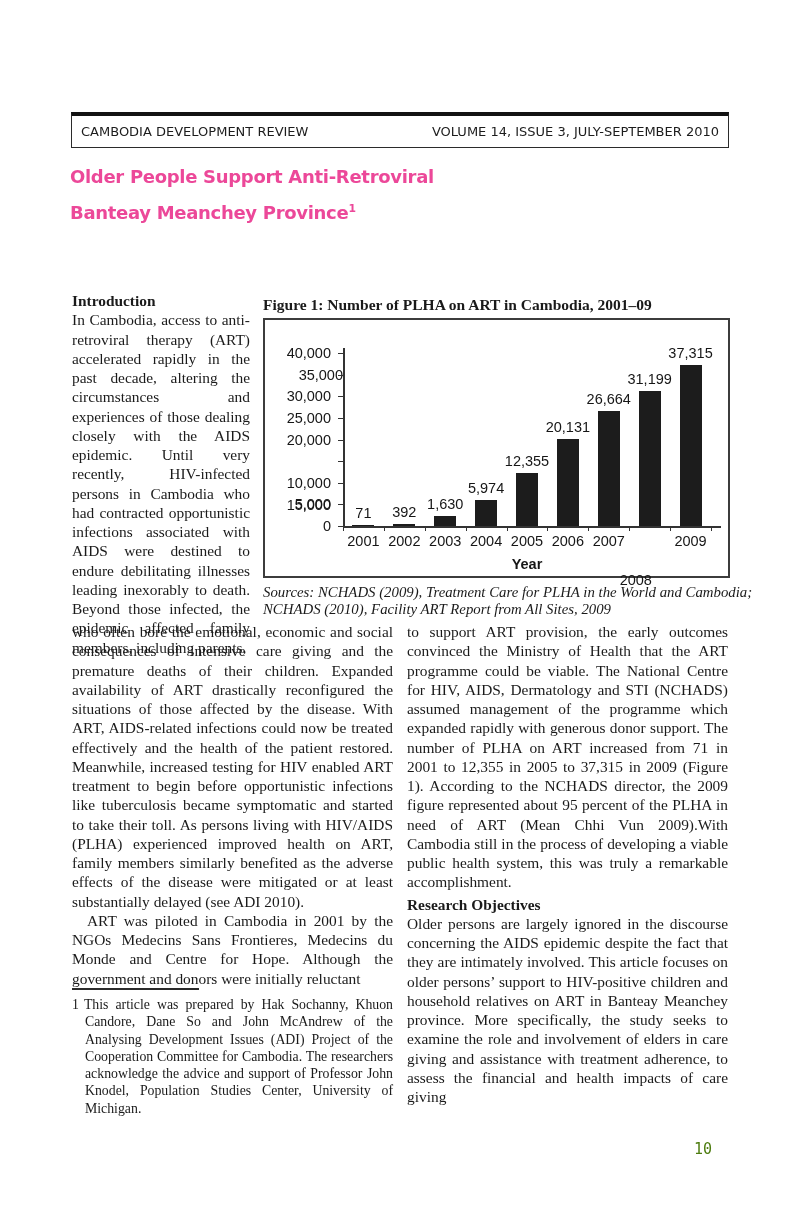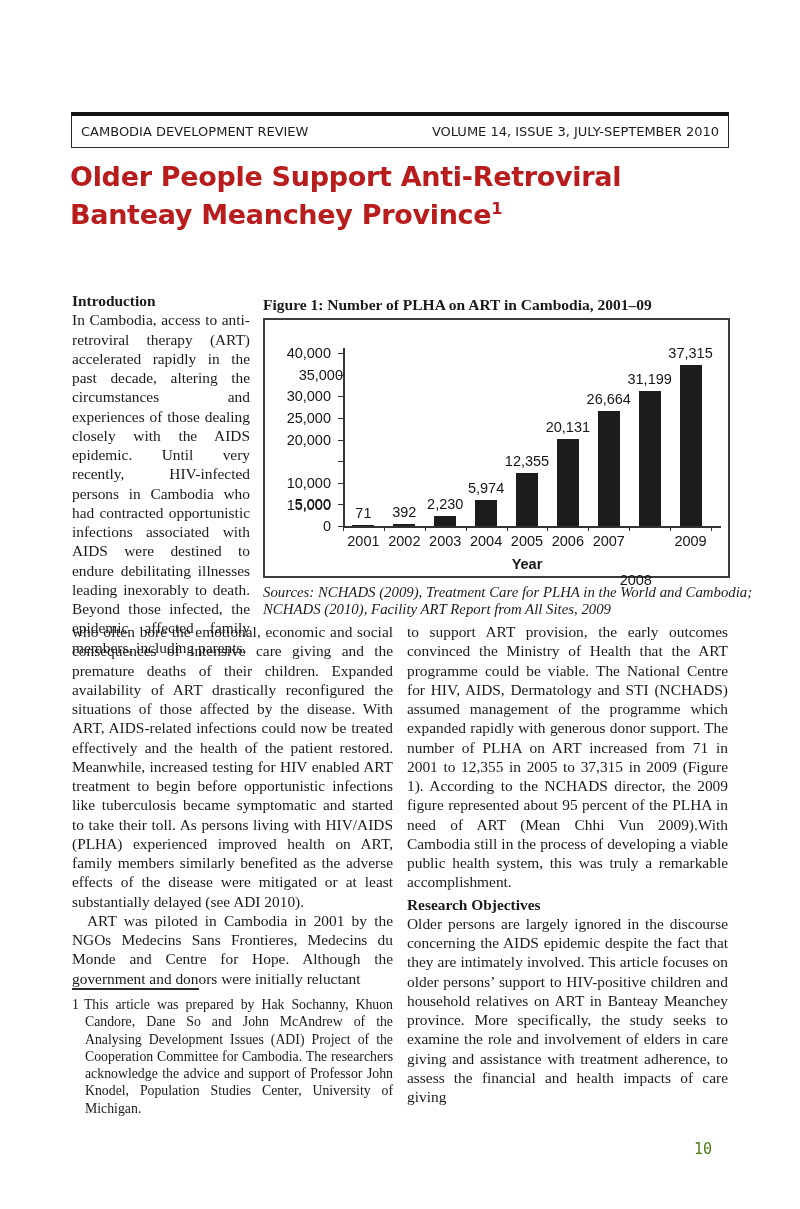--- a/index.html
+++ b/index.html
@@ -6,22 +6,22 @@
   .page{position:relative;width:800px;height:1209px;background:#ffffff;
         font-family:"Liberation Serif",serif;color:#1a1a1a;overflow:hidden;}
 
   .header-box{position:absolute;left:71px;top:112px;width:658px;height:36px;
         box-sizing:border-box;border:1px solid #2b2b2b;border-top:4px solid #121212;
         display:flex;justify-content:space-between;align-items:center;padding:0 9px;
         font-family:"DejaVu Sans",sans-serif;font-size:13px;color:#1c1c1c;}
   .header-box span{white-space:nowrap;}
 
   .article-title{position:absolute;left:70px;top:161px;width:690px;
-        font-family:"DejaVu Sans",sans-serif;font-weight:bold;font-size:27px;
-        line-height:32px;letter-spacing:-0.3px;color:#b91c1c;}
+        font-family:"DejaVu Sans",sans-serif;font-weight:bold;font-size:18px;
+        line-height:32px;letter-spacing:-0.3px;color:#ec4899;}
   .article-title div{white-space:nowrap;}
   .article-title sup{font-size:60%;vertical-align:super;}
 
   .intro{position:absolute;left:72px;top:291px;width:178px;
         font-size:15.4px;line-height:19.25px;text-align:justify;}
   .section-heading{font-weight:bold;}
 
   .fig-caption{position:absolute;left:263px;top:296px;width:472px;
         font-weight:bold;font-size:15.5px;white-space:nowrap;}
   .fig-box{position:absolute;left:263px;top:318px;width:467px;height:260px;
@@ -104,21 +104,21 @@
         <div style="left: 364.222px; top: 206px; width: 1px; height: 5px; background: rgb(51, 51, 51);"></div>
         <div style="left: 405.111px; top: 206px; width: 1px; height: 5px; background: rgb(51, 51, 51);"></div>
         <div style="left: 446px; top: 206px; width: 1px; height: 5px; background: rgb(51, 51, 51);"></div>
         <div style="left: 87.4444px; top: 205px; width: 22px; height: 1px; background: rgb(28, 28, 28);"></div>
         <div style="left: 60.4444px; top: 185px; width: 76px; text-align: center;">71</div>
         <div style="left: 68.4444px; top: 213px; width: 60px; text-align: center;">2001</div>
         <div style="left: 128.333px; top: 204.305px; width: 22px; height: 1.6954px; background: rgb(28, 28, 28);"></div>
         <div style="left: 101.333px; top: 184.305px; width: 76px; text-align: center;">392</div>
         <div style="left: 109.333px; top: 213px; width: 60px; text-align: center;">2002</div>
         <div style="left: 169.222px; top: 196.355px; width: 22px; height: 9.64475px; background: rgb(28, 28, 28);"></div>
-        <div style="left: 142.222px; top: 176.355px; width: 76px; text-align: center;">2,230</div>
+        <div style="left: 142.222px; top: 176.355px; width: 76px; text-align: center;">1,630</div>
         <div style="left: 150.222px; top: 213px; width: 60px; text-align: center;">2003</div>
         <div style="left: 210.111px; top: 180.162px; width: 22px; height: 25.8376px; background: rgb(28, 28, 28);"></div>
         <div style="left: 183.111px; top: 160.162px; width: 76px; text-align: center;">5,974</div>
         <div style="left: 191.111px; top: 213px; width: 60px; text-align: center;">2004</div>
         <div style="left: 251px; top: 152.565px; width: 22px; height: 53.4354px; background: rgb(28, 28, 28);"></div>
         <div style="left: 224px; top: 132.565px; width: 76px; text-align: center;">12,355</div>
         <div style="left: 232px; top: 213px; width: 60px; text-align: center;">2005</div>
         <div style="left: 291.889px; top: 118.933px; width: 22px; height: 87.0666px; background: rgb(28, 28, 28);"></div>
         <div style="left: 264.889px; top: 98.9334px; width: 76px; text-align: center;">20,131</div>
         <div style="left: 272.889px; top: 213px; width: 60px; text-align: center;">2006</div>

